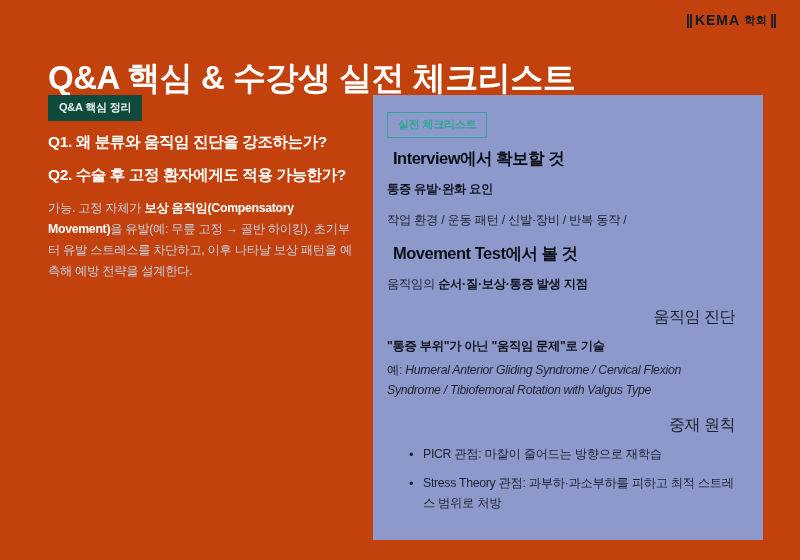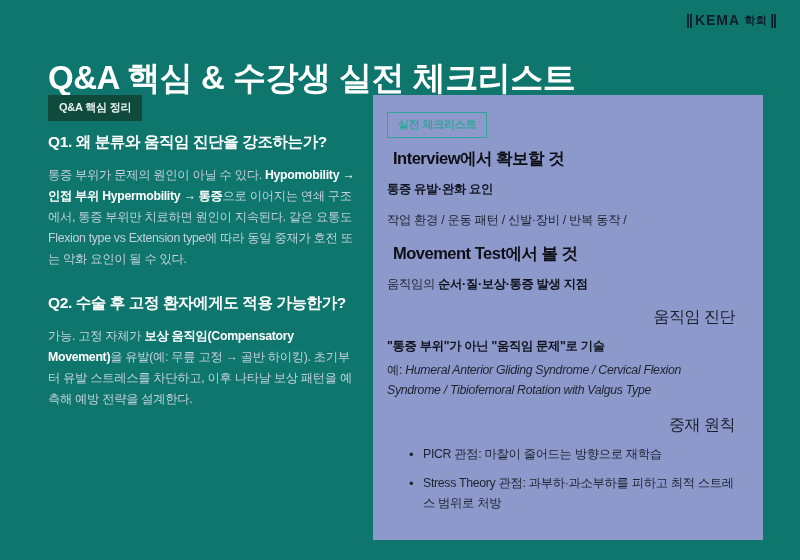--- a/index.html
+++ b/index.html
@@ -13,21 +13,21 @@
     font-family: "Liberation Sans", "DejaVu Sans", sans-serif;
     overflow: hidden;
     position: relative;
   }
 
   
   .slide {
     position: relative;
     width: 800px;
     height: 560px;
-    background: #0f766e;
+    background: #c2410c;
     box-sizing: border-box;
   }
 
   
   .brand {
     position: absolute;
     top: 12px;
     right: 24px;
     display: flex;
     align-items: center;
@@ -218,23 +218,20 @@
 
   <h1 class="slide-title">Q&amp;A 핵심 &amp; 수강생 실전 체크리스트</h1>
 
   <div class="columns">
 
     <div class="col-left">
 
       <div class="badge-solid">Q&amp;A 핵심 정리</div>
 
       <h2 class="q-head">Q1. 왜 분류와 움직임 진단을 강조하는가?</h2>
-      <p class="q-body">
-        <span>통증 부위가 문제의 원인이 아닐 수 있다. </span><b>Hypomobility → 인접 부위 Hypermobility → 통증</b><span>으로 이어지는 연쇄 구조에서, 통증 부위만 치료하면 원인이 지속된다. 같은 요통도 Flexion type vs Extension type에 따라 동일 중재가 호전 또는 악화 요인이 될 수 있다.</span>
-      </p>
 
       <h2 class="q-head">Q2. 수술 후 고정 환자에게도 적용 가능한가?</h2>
       <p class="q-body">
         <span>가능. 고정 자체가 </span><b>보상 움직임(Compensatory Movement)</b><span>을 유발(예: 무릎 고정 → 골반 하이킹). 초기부터 유발 스트레스를 차단하고, 이후 나타날 보상 패턴을 예측해 예방 전략을 설계한다.</span>
       </p>
 
     </div>
 
     <div class="col-right">
 

